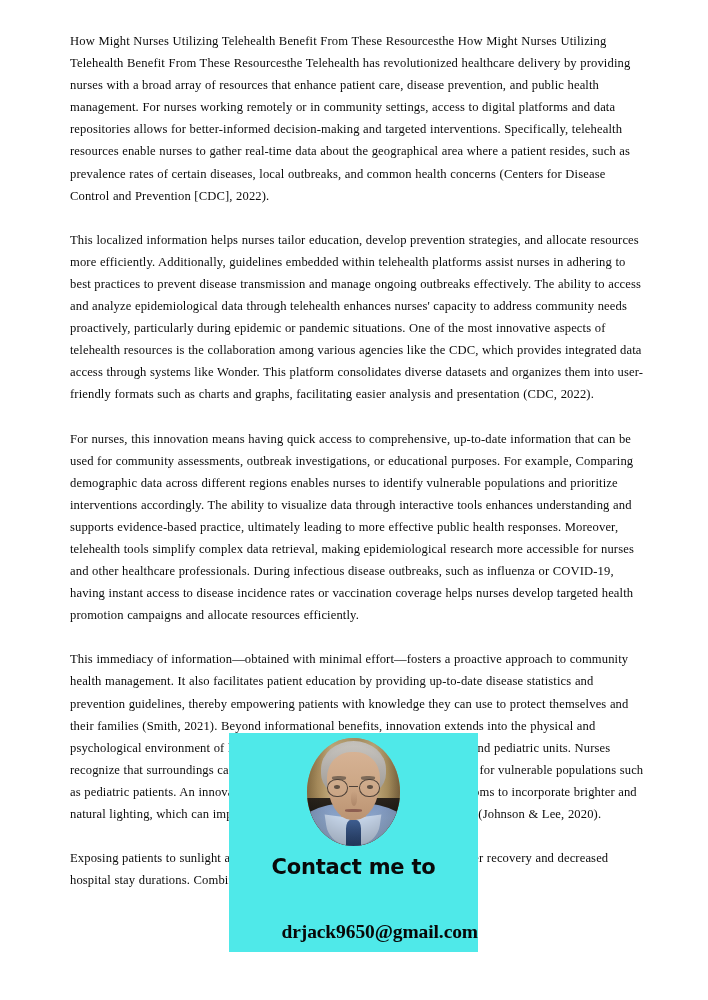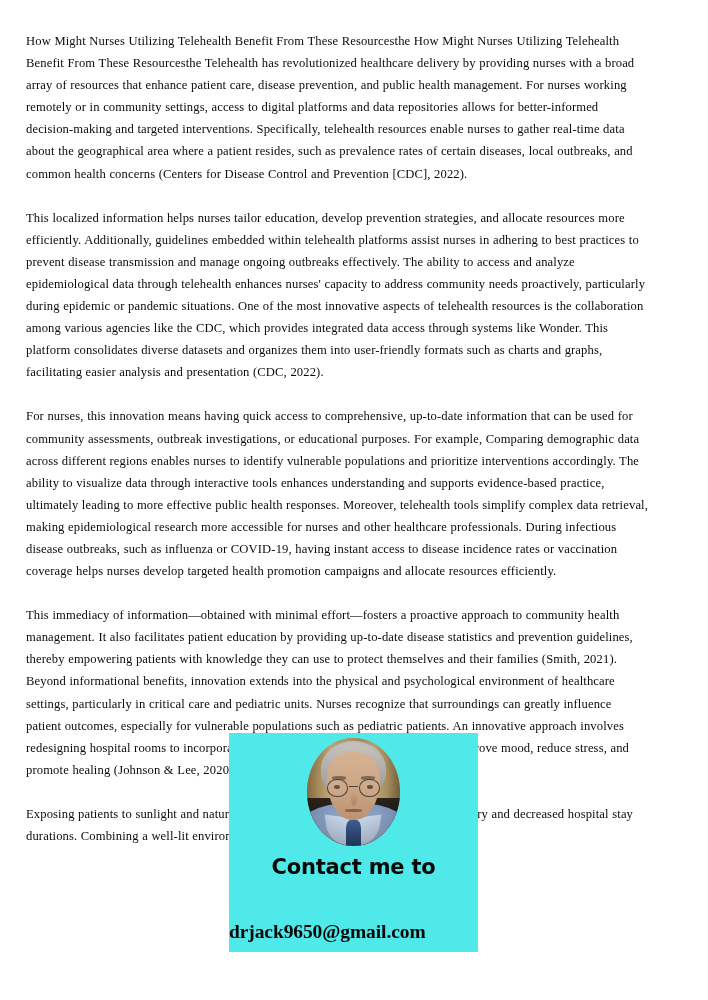--- a/index.html
+++ b/index.html
@@ -15,21 +15,21 @@
     font-family: "Liberation Serif", "DejaVu Serif", serif;
   }
 
   #doc {
     position: absolute;
     left: 0;
     top: 0;
     width: 708px;
     height: 712px;
     box-sizing: border-box;
-    padding: 30px 60px 0 26px;
+    padding: 30px 60px 0 70px;
   }
 
   .para {
     font-family: "Liberation Serif", "DejaVu Serif", serif;
     font-size: 12.6px;
     line-height: 22.1px;
     color: #0b0b0b;
     text-align: left;
     margin: 0 0 22px 0;
     letter-spacing: 0.01em;
@@ -177,21 +177,21 @@
     font-weight: bold;
     font-size: 21px;
     line-height: 28px;
     color: #090909;
     letter-spacing: -0.01em;
   }
   #overlay-email {
     position: absolute;
     left: 0; right: 0;
     bottom: 9px;
-    text-align: left;
+    text-align: right;
     font-family: "Liberation Serif", "DejaVu Serif", serif;
     font-weight: bold;
     font-size: 19.5px;
     line-height: 22px;
     color: #080808;
     letter-spacing: -0.005em;
   }
 </style>
 </head>
 <body>

